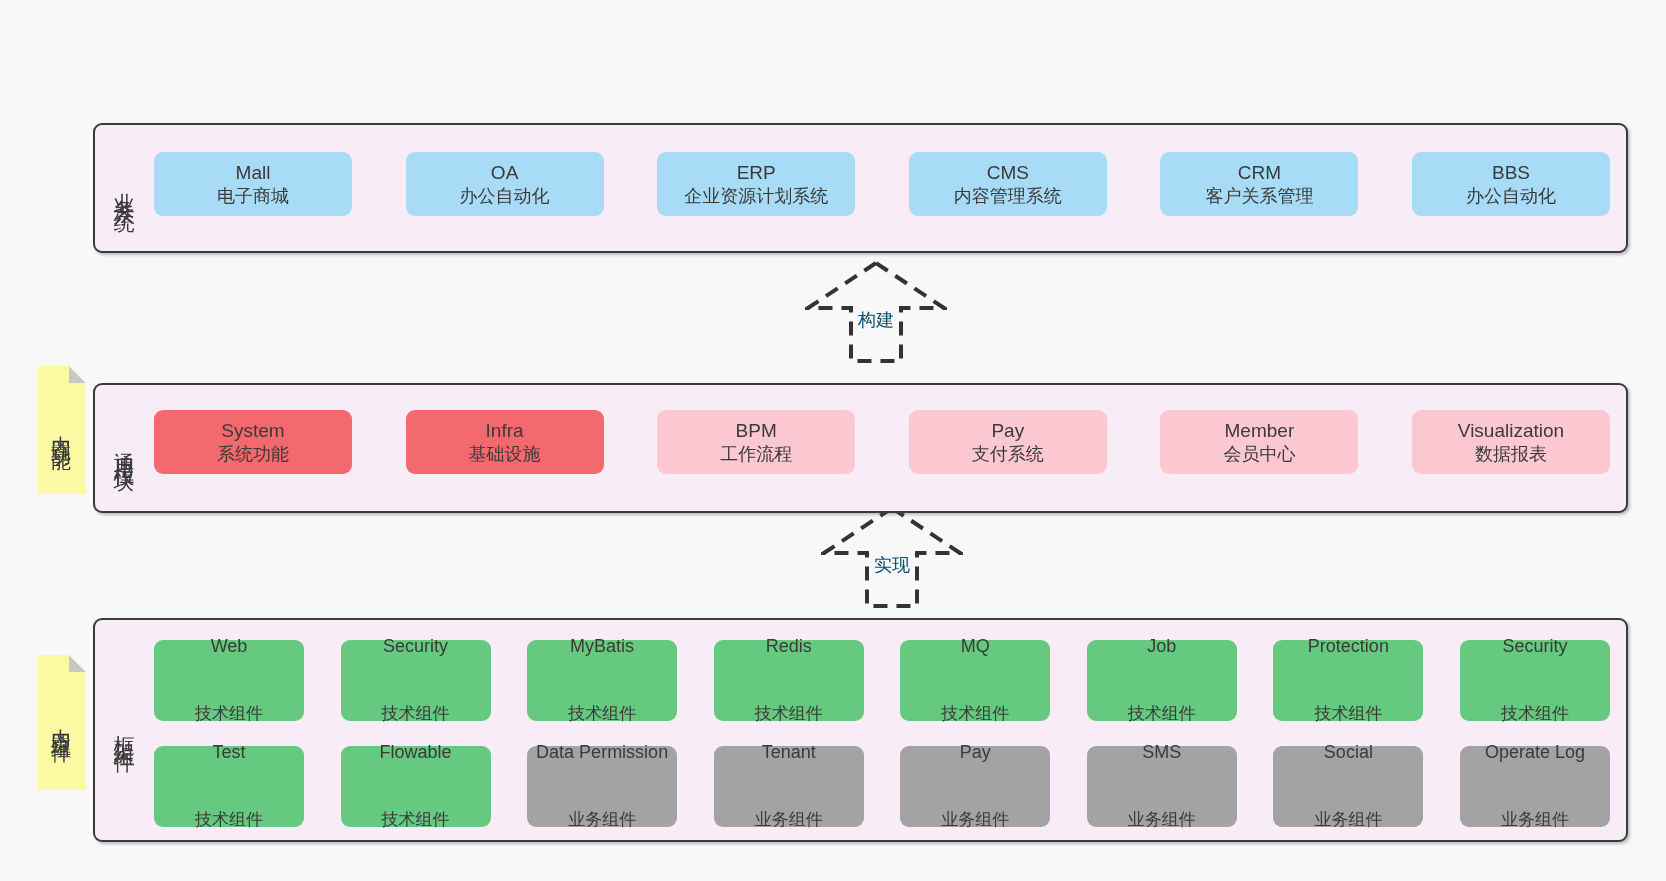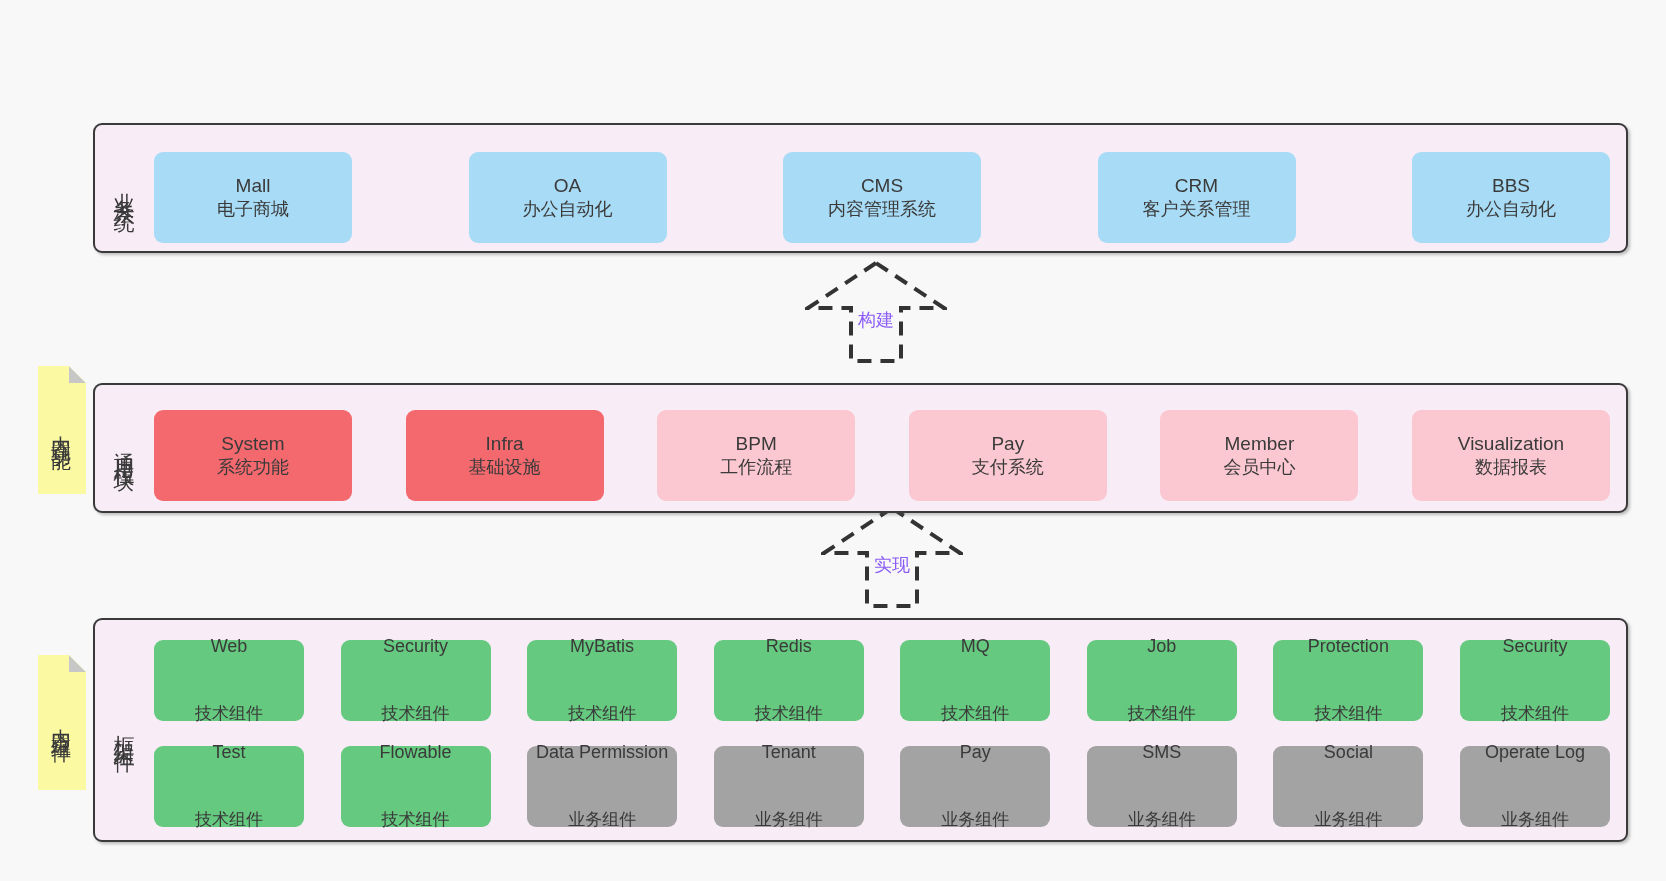--- a/index.html
+++ b/index.html
@@ -20,40 +20,40 @@
             font-size:21px; letter-spacing:6px; color:#3a3a3a; white-space:nowrap; }
 
   .cards { position:absolute; left:59px; right:16px; display:flex; justify-content:space-between; }
   .cards.r6 { top:25px; }
   .cards.row1 { top:20px; }
   .cards.row2 { top:126px; }
   .section.business .cards { top:27px; }
 
   .card { border-radius:9px; display:flex; flex-direction:column; justify-content:center;
           align-items:center; text-align:center; line-height:1.32; padding:4px 6px; }
-  .r6 .card { width:198px; height:91px; }
+  .r6 .card { width:198px; height:64px; }
   .r8 .card { width:150px; height:81px;gap:44px; }
   .card .en { font-size:19px; }
   .card .zh { font-size:18px; }
   .r8 .card .en { font-size:18px; }
   .r8 .card .zh { font-size:17px; }
 
   .blue       { background:#a8dbf5; }
   .red        { background:#f4696e; }
   .pink       { background:#fbc8d1; }
   .green      { background:#65c97f; }
   .lightgreen { background:#a3a3a3; }
 
   
   .arrow { position:absolute; width:142px; height:104px; z-index:1; }
   .arrow.a1 { left:805px; top:260px; }
   .arrow.a2 { left:821px; top:505px; }
   .arrow svg { display:block; width:100%; height:100%; }
   .arrow .lbl { position:absolute; left:50%; top:48px; transform:translateX(-50%);
-                background:#f8f8f8; padding:0 3px; font-size:18px; color:#8b5cf6; white-space:nowrap; }
+                background:#f8f8f8; padding:0 3px; font-size:18px; color:#0c4a6e; white-space:nowrap; }
 
   
   .note { position:absolute; left:38px; width:48px; background:#fbf9a2; z-index:1;
           clip-path:polygon(0 0, calc(100% - 17px) 0, 100% 17px, 100% 100%, 0 100%);
           display:flex; justify-content:center; align-items:center;
           box-shadow:1px 2px 2px rgba(120,120,120,.3); }
   .note.n1 { top:366px; height:128px; }
   .note.n2 { top:655px; height:135px; }
   .note::after { content:""; position:absolute; top:0; right:0; width:17px; height:17px;
                  background:#c7c7c7; clip-path:polygon(0 0, 100% 100%, 0 100%); }
@@ -69,20 +69,24 @@
     <div class="cards r6">
       <div class="card blue">
         <div class="en">Mall</div>
         <div class="zh">电子商城</div>
       </div>
       <div class="card blue">
         <div class="en">OA</div>
         <div class="zh">办公自动化</div>
       </div>
       <div class="card blue">
+        <div class="en">ERP</div>
+        <div class="zh">企业资源计划系统</div>
+      </div>
+      <div class="card blue">
         <div class="en">CMS</div>
         <div class="zh">内容管理系统</div>
       </div>
       <div class="card blue">
         <div class="en">CRM</div>
         <div class="zh">客户关系管理</div>
       </div>
       <div class="card blue">
         <div class="en">BBS</div>
         <div class="zh">办公自动化</div>

